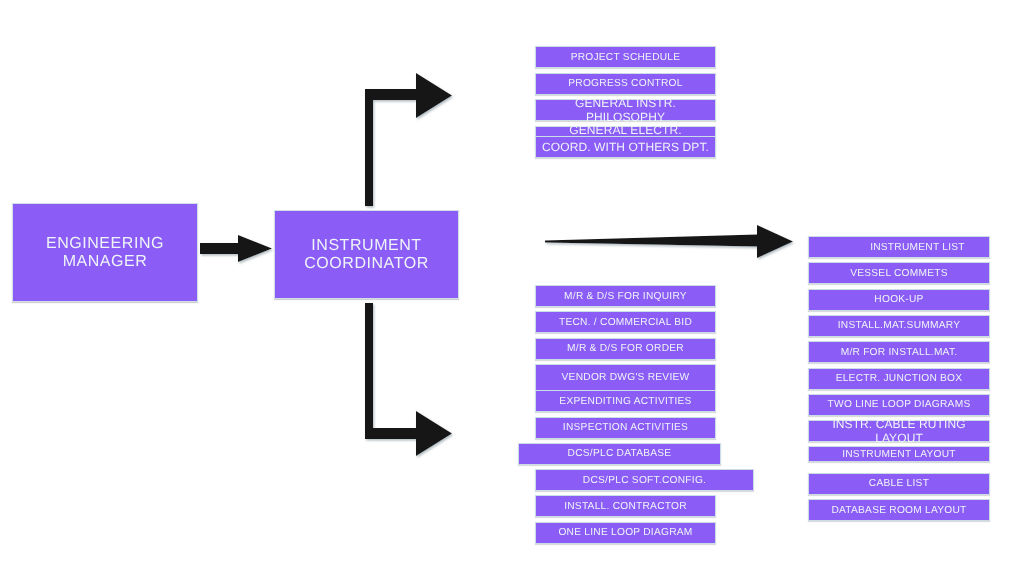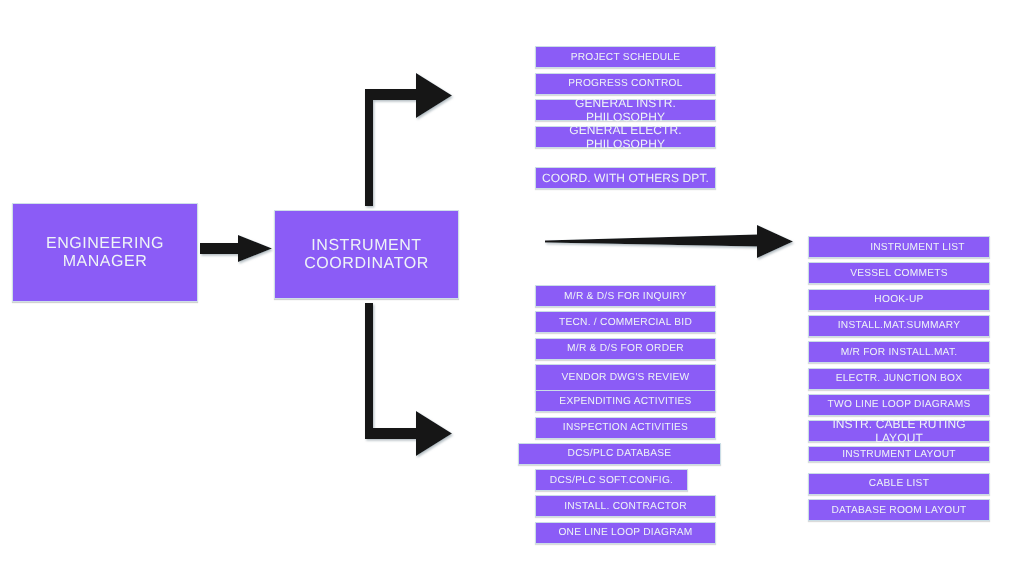--- a/index.html
+++ b/index.html
@@ -118,29 +118,29 @@
     </g>
   </svg>
 
   <div id="node-layer">
       <div class="node node-major" style="left: 12px; top: 203px; width: 186px; height: 99px;">ENGINEERING MANAGER</div>
       <div class="node node-major" style="left: 274px; top: 210px; width: 185px; height: 89px;">INSTRUMENT COORDINATOR</div>
       <div class="node node-task" style="left: 535px; top: 46px; width: 181px; height: 22px;">PROJECT SCHEDULE</div>
       <div class="node node-task" style="left: 535px; top: 72.6px; width: 181px; height: 22px;">PROGRESS CONTROL</div>
       <div class="node node-task wide-text" style="left: 535px; top: 99.2px; width: 181px; height: 22px;">GENERAL INSTR. PHILOSOPHY</div>
       <div class="node node-task wide-text" style="left: 535px; top: 125.8px; width: 181px; height: 22px;">GENERAL ELECTR. PHILOSOPHY</div>
-      <div class="node node-task wide-text" style="left: 535px; top: 167px; width: 181px; height: 22px;">COORD. WITH OTHERS DPT.</div>
+      <div class="node node-task wide-text" style="left: 535px; top: 136px; width: 181px; height: 22px;">COORD. WITH OTHERS DPT.</div>
       <div class="node node-task" style="left: 535px; top: 285px; width: 181px; height: 22px;">M/R &amp; D/S FOR INQUIRY</div>
       <div class="node node-task" style="left: 535px; top: 311.3px; width: 181px; height: 22px;">TECN. / COMMERCIAL BID</div>
       <div class="node node-task" style="left: 535px; top: 337.6px; width: 181px; height: 22px;">M/R &amp; D/S FOR ORDER</div>
       <div class="node node-task" style="left: 535px; top: 363.9px; width: 181px; height: 28px;">VENDOR DWG'S REVIEW</div>
       <div class="node node-task" style="left: 535px; top: 390.2px; width: 181px; height: 22px;">EXPENDITING ACTIVITIES</div>
       <div class="node node-task" style="left: 535px; top: 416.5px; width: 181px; height: 22px;">INSPECTION ACTIVITIES</div>
       <div class="node node-task" style="left: 518px; top: 442.8px; width: 203px; height: 22px;">DCS/PLC DATABASE</div>
-      <div class="node node-task" style="left: 535px; top: 469.1px; width: 153px; height: 22px;">DCS/PLC SOFT.CONFIG.</div>
+      <div class="node node-task" style="left: 535px; top: 469.1px; width: 219px; height: 22px;">DCS/PLC SOFT.CONFIG.</div>
       <div class="node node-task" style="left: 535px; top: 495.4px; width: 181px; height: 22px;">INSTALL. CONTRACTOR</div>
       <div class="node node-task" style="left: 535px; top: 521.7px; width: 181px; height: 22px;">ONE LINE LOOP DIAGRAM</div>
       <div class="node node-task" style="left: 808px; top: 236px; width: 182px; height: 22px; padding-left: 37px;">INSTRUMENT LIST</div>
       <div class="node node-task" style="left: 808px; top: 262.3px; width: 182px; height: 22px;">VESSEL COMMETS</div>
       <div class="node node-task" style="left: 808px; top: 288.6px; width: 182px; height: 22px;">HOOK-UP</div>
       <div class="node node-task" style="left: 808px; top: 314.9px; width: 182px; height: 22px;">INSTALL.MAT.SUMMARY</div>
       <div class="node node-task" style="left: 808px; top: 341.2px; width: 182px; height: 22px;">M/R FOR INSTALL.MAT.</div>
       <div class="node node-task" style="left: 808px; top: 367.5px; width: 182px; height: 22px;">ELECTR. JUNCTION BOX</div>
       <div class="node node-task" style="left: 808px; top: 393.8px; width: 182px; height: 22px;">TWO LINE LOOP DIAGRAMS</div>
       <div class="node node-task wide-text" style="left: 808px; top: 420.1px; width: 182px; height: 22px;">INSTR. CABLE RUTING LAYOUT</div>

